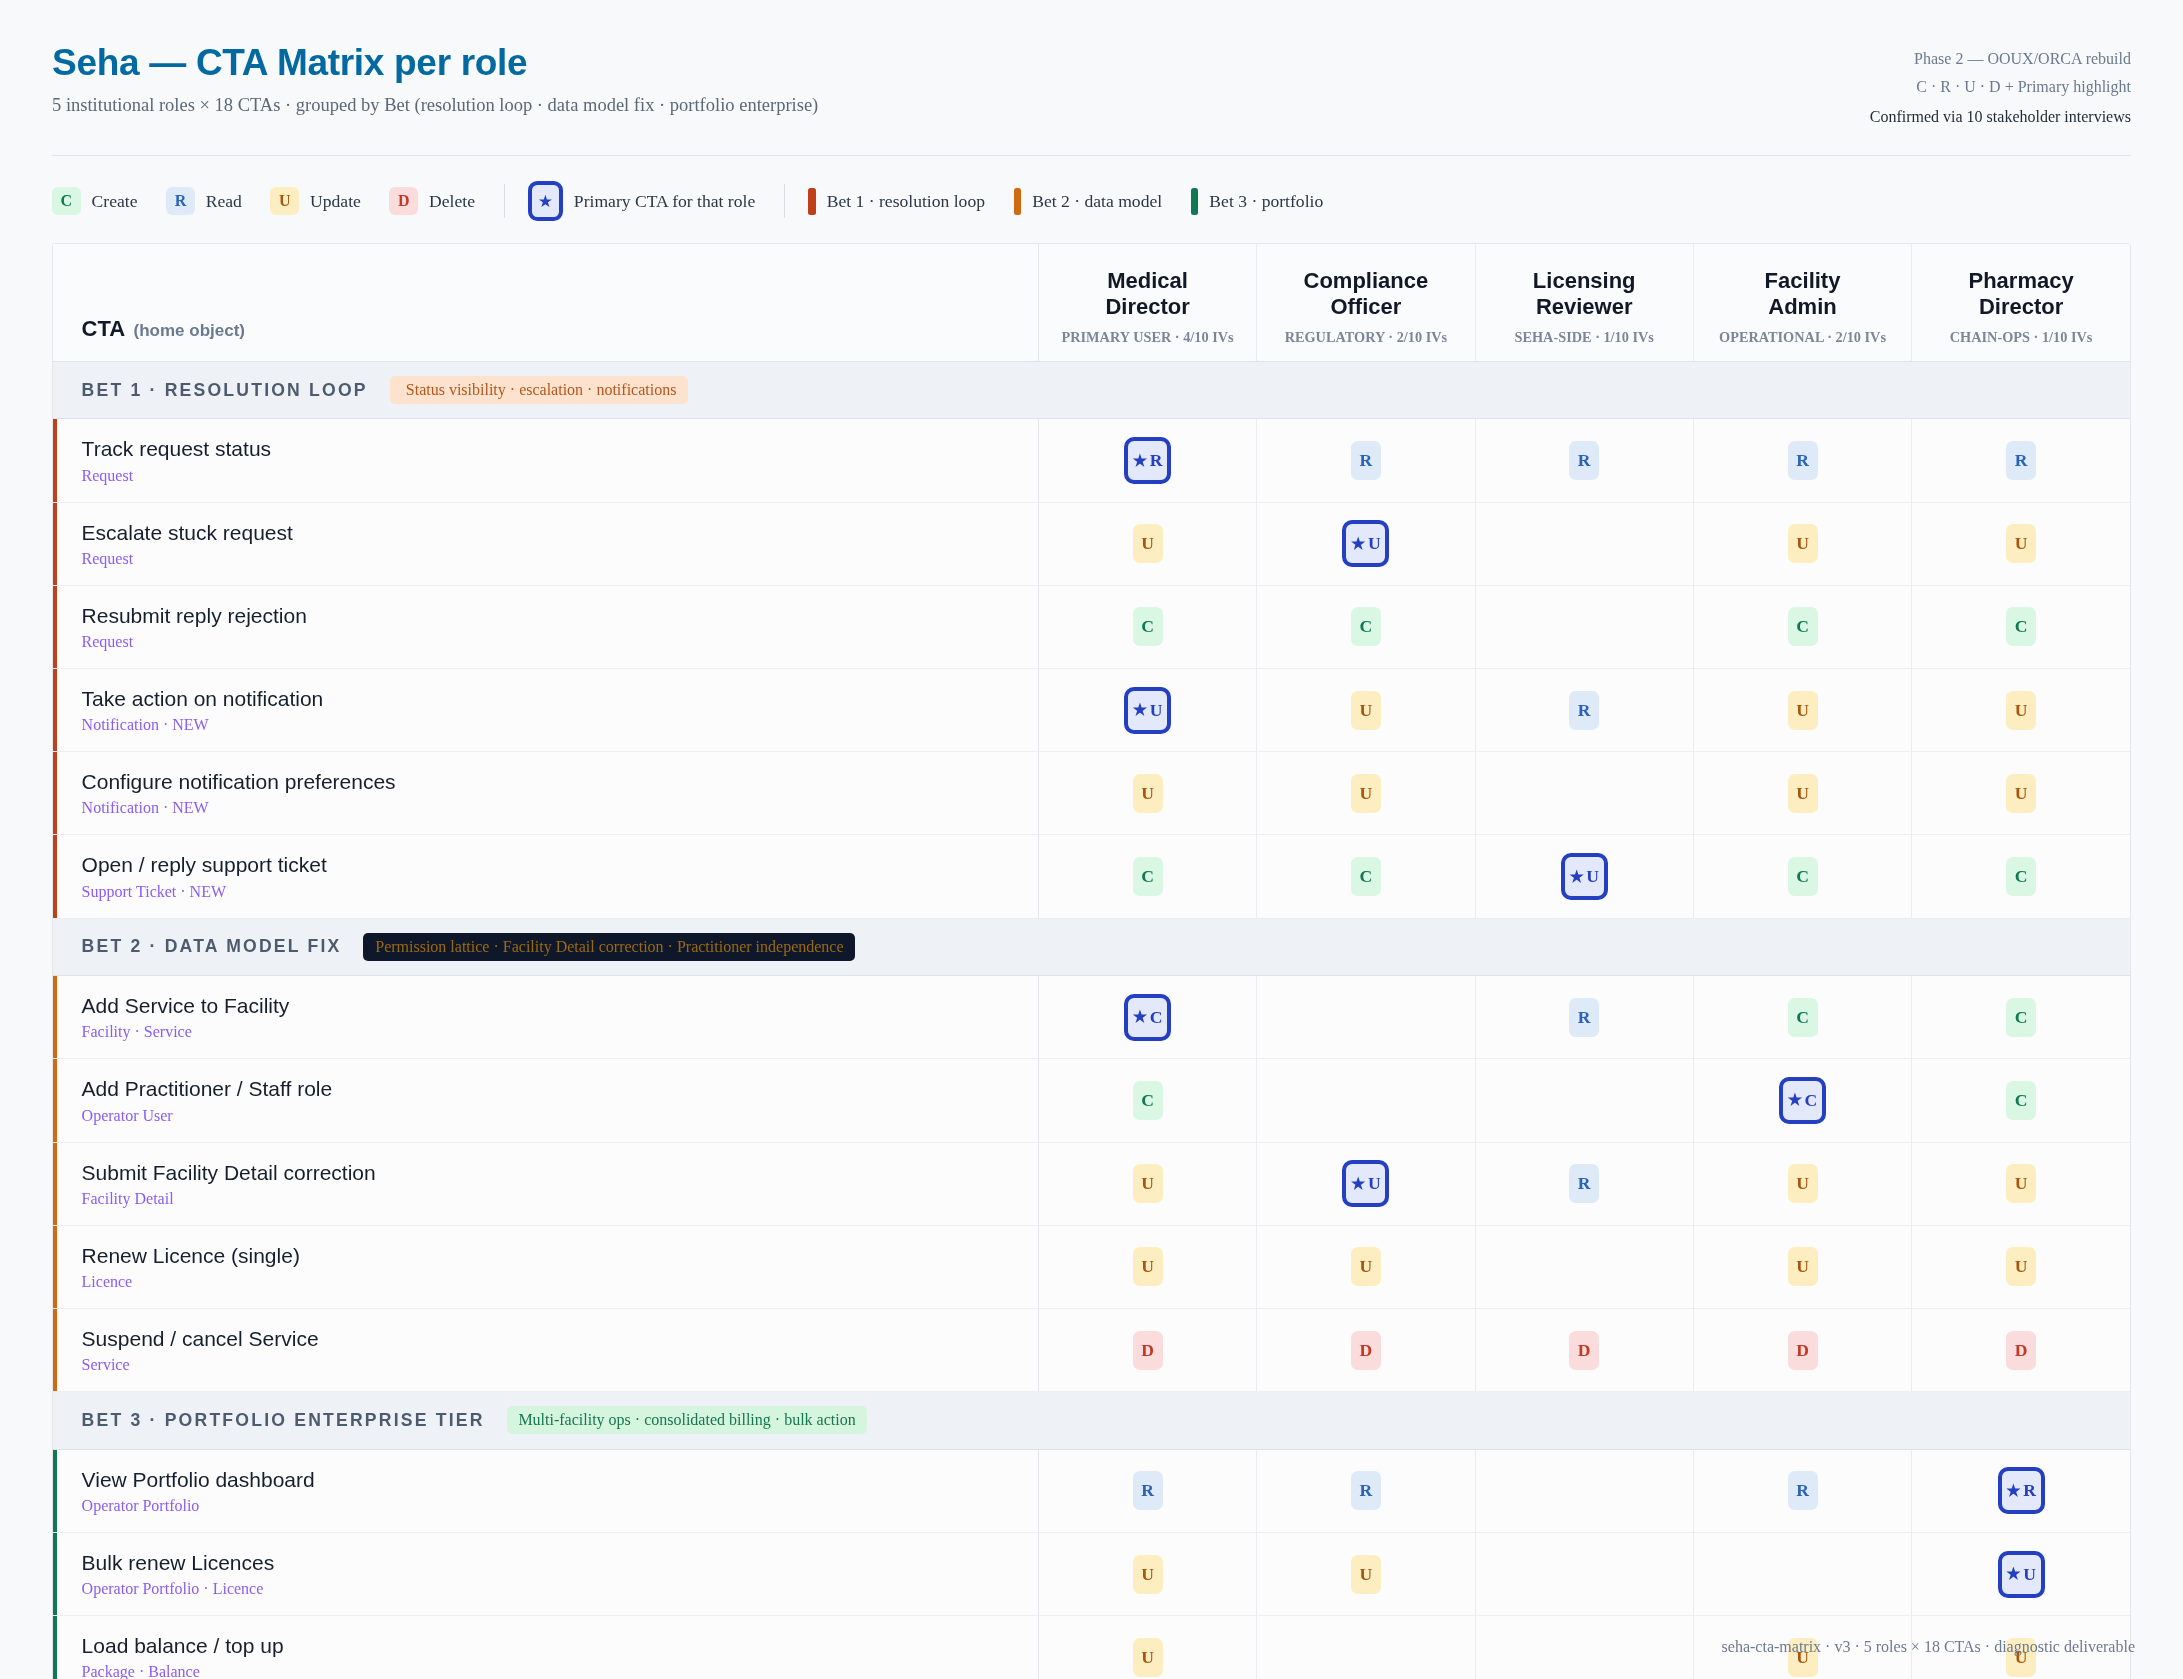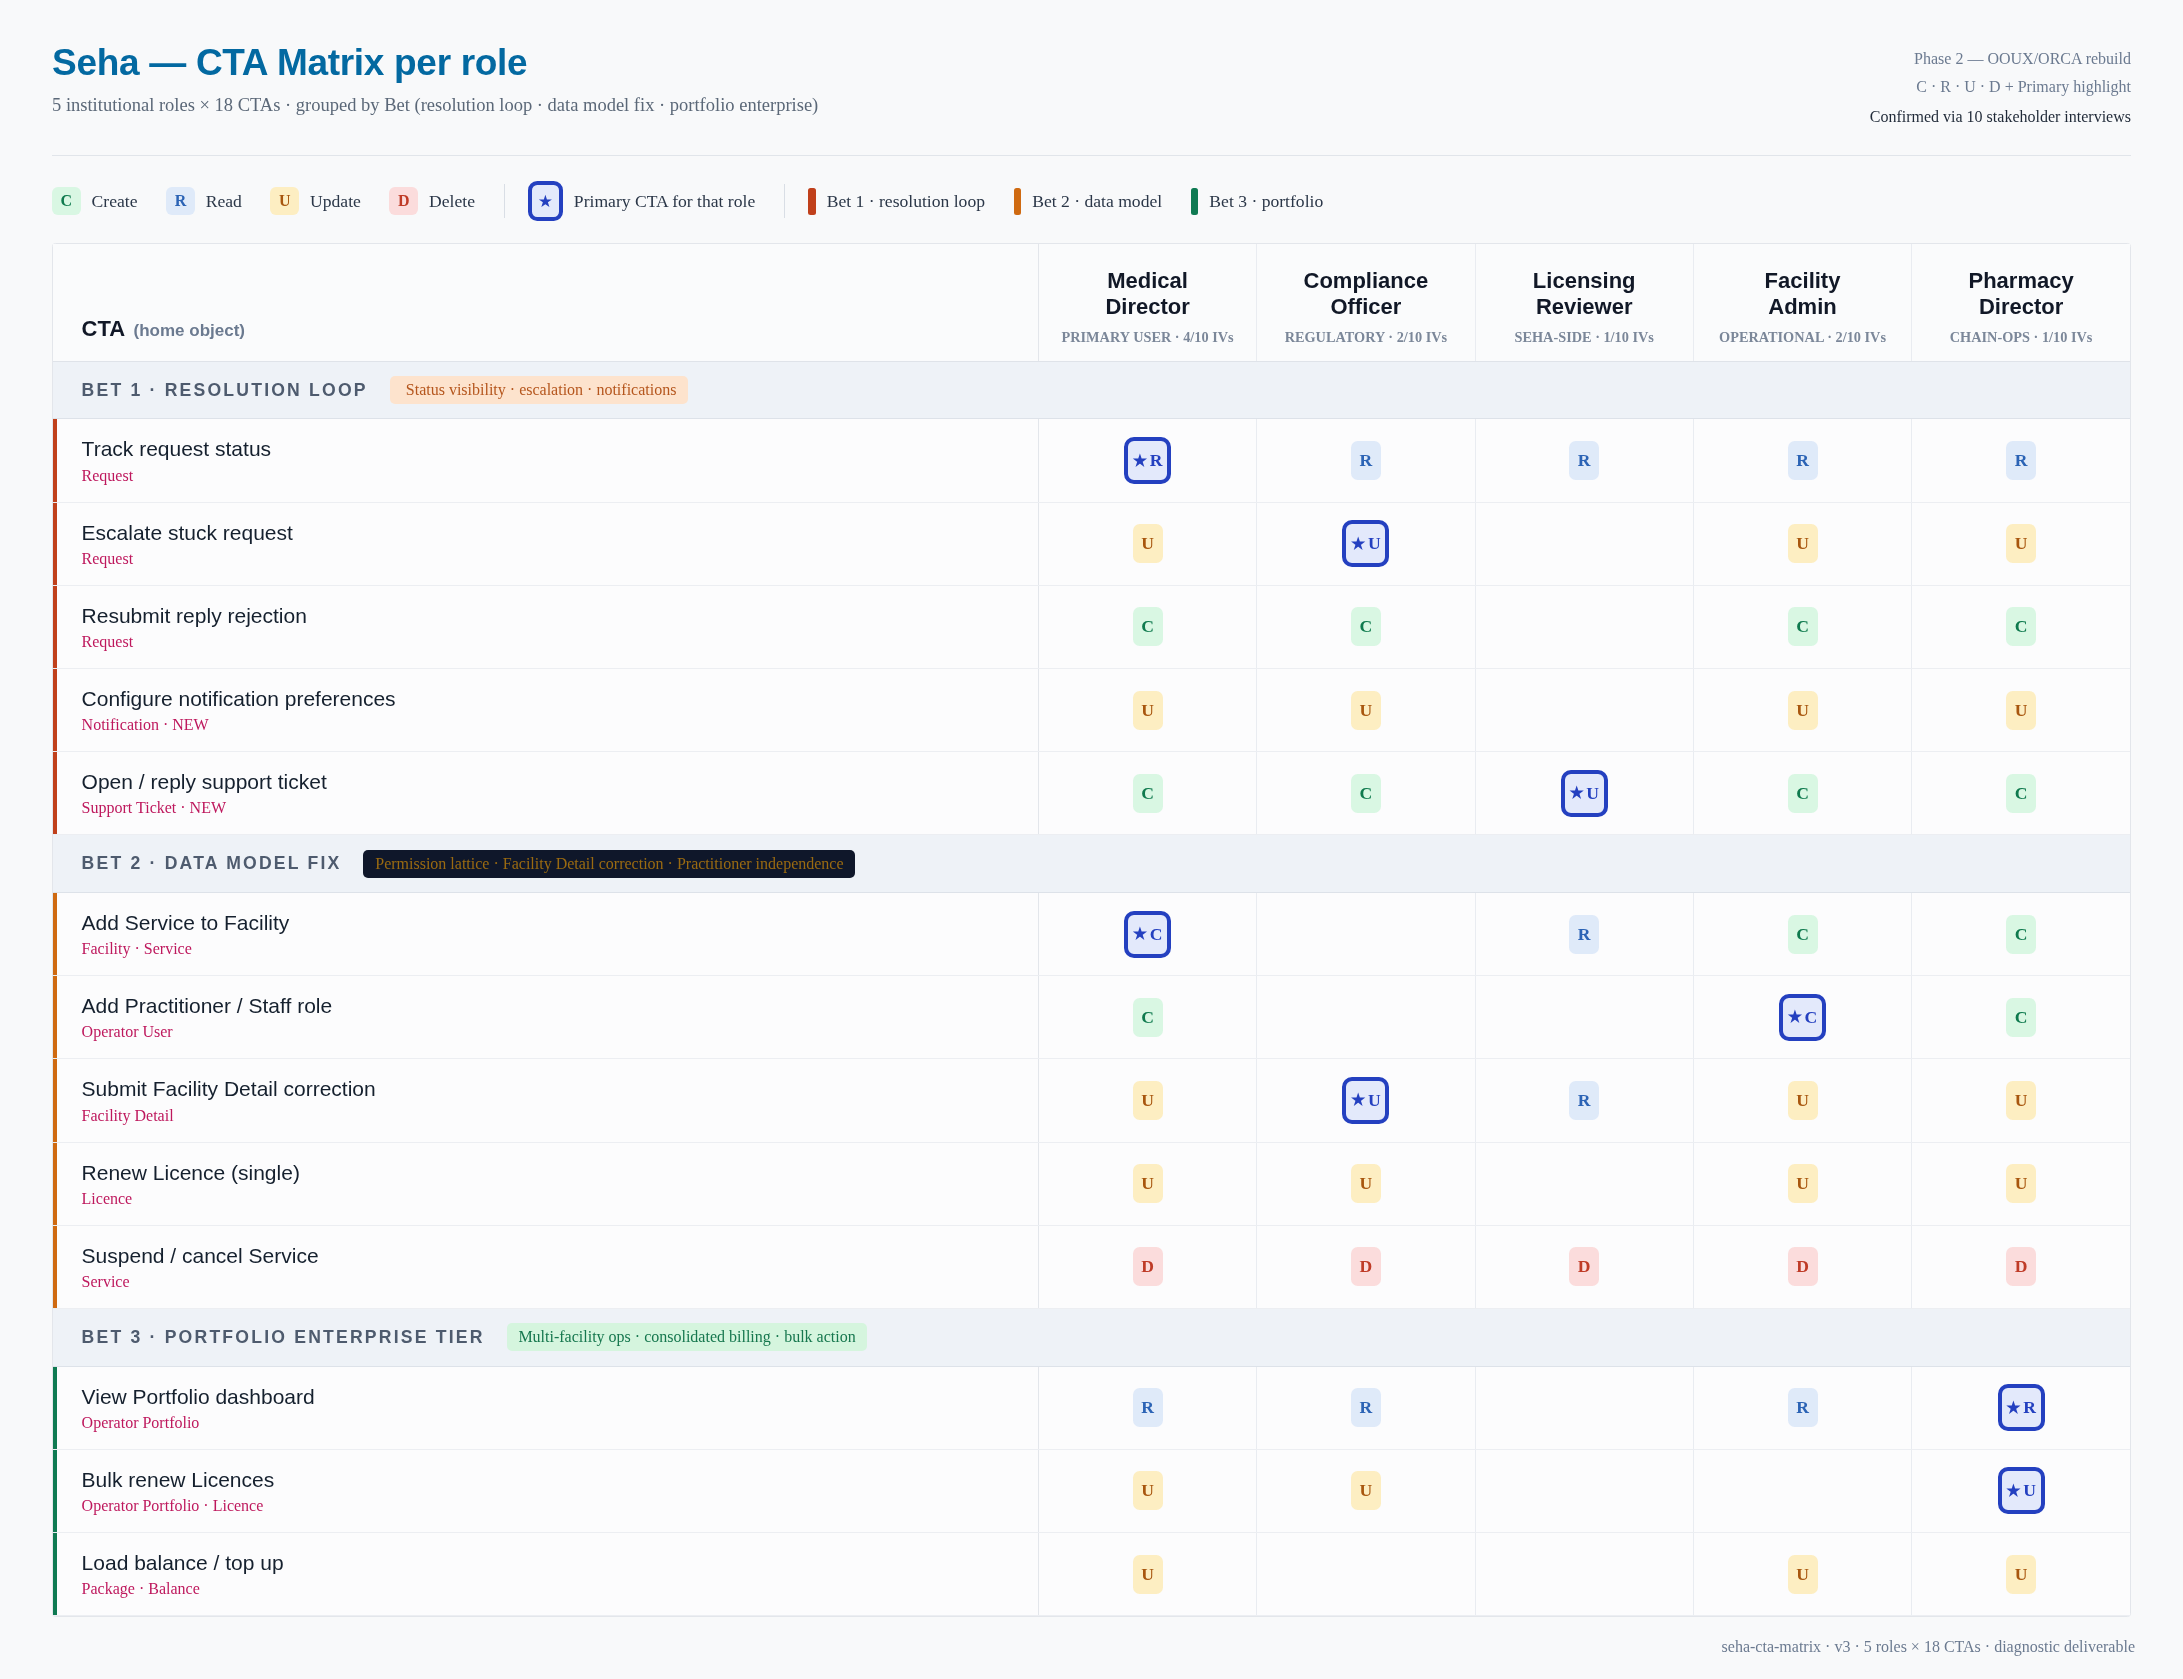--- a/index.html
+++ b/index.html
@@ -67,21 +67,21 @@
   .bet-tag.b2 { background: #0f172a; color: #9a6a11; }
   .bet-tag.b3 { background: #d5f5de; color: #16774e; }
 
   tbody tr.cta-row td { border-bottom: 0.8px solid #eceef2; background: #fcfcfd; }
   td.cta-cell { position: relative; padding: 17px 0 17px 28.6px; border-right: 0.8px solid #e3e6eb; }
   td.cta-cell .accent { position: absolute; left: 0; top: 0; bottom: 0; width: 4.2px; }
   .acc-b1 { background: #c0401b; }
   .acc-b2 { background: #cf6a11; }
   .acc-b3 { background: #0f7a52; }
   .cta-name { font-size: 21px; color: #15202e; line-height: 1.2; }
-  .cta-obj { font-size: 16px; color: #be185d; font-family: "Liberation Serif", serif; margin-top: 5px; }
+  .cta-obj { font-size: 16px; color: #8b5cf6; font-family: "Liberation Serif", serif; margin-top: 5px; }
 
   td.mcell { text-align: center; border-right: 0.8px solid #e9ecf1; height: 67px; }
   td.mcell:last-child { border-right: none; }
   .badge {
     display: inline-flex; align-items: center; justify-content: center;
     width: 30px; height: 39px; border-radius: 6.7px;
     font-size: 17.6px; font-weight: bold; font-family: "Liberation Serif", serif;
   }
   .badge.c { background: #d9f7e3; color: #0f7a4e; }
   .badge.r { background: #dfeaf9; color: #2b63b5; }
@@ -243,20 +243,35 @@
             </td>
             <td class="mcell"><span class="badge c">C</span></td>
             <td class="mcell"><span class="badge c">C</span></td>
             <td class="mcell"></td>
             <td class="mcell"><span class="badge c">C</span></td>
             <td class="mcell"><span class="badge c">C</span></td>
           </tr>
           <tr class="cta-row">
             <td class="cta-cell">
               <span class="accent acc-b1"></span>
+              <div class="cta-name">Take action on notification</div>
+              <div class="cta-obj">Notification · NEW</div>
+            </td>
+            <td class="mcell"><span class="badge u primary">
+                <span class="star">★</span>
+                <span>U</span>
+              </span></td>
+            <td class="mcell"><span class="badge u">U</span></td>
+            <td class="mcell"><span class="badge r">R</span></td>
+            <td class="mcell"><span class="badge u">U</span></td>
+            <td class="mcell"><span class="badge u">U</span></td>
+          </tr>
+          <tr class="cta-row">
+            <td class="cta-cell">
+              <span class="accent acc-b1"></span>
               <div class="cta-name">Configure notification preferences</div>
               <div class="cta-obj">Notification · NEW</div>
             </td>
             <td class="mcell"><span class="badge u">U</span></td>
             <td class="mcell"><span class="badge u">U</span></td>
             <td class="mcell"></td>
             <td class="mcell"><span class="badge u">U</span></td>
             <td class="mcell"><span class="badge u">U</span></td>
           </tr>
           <tr class="cta-row">

